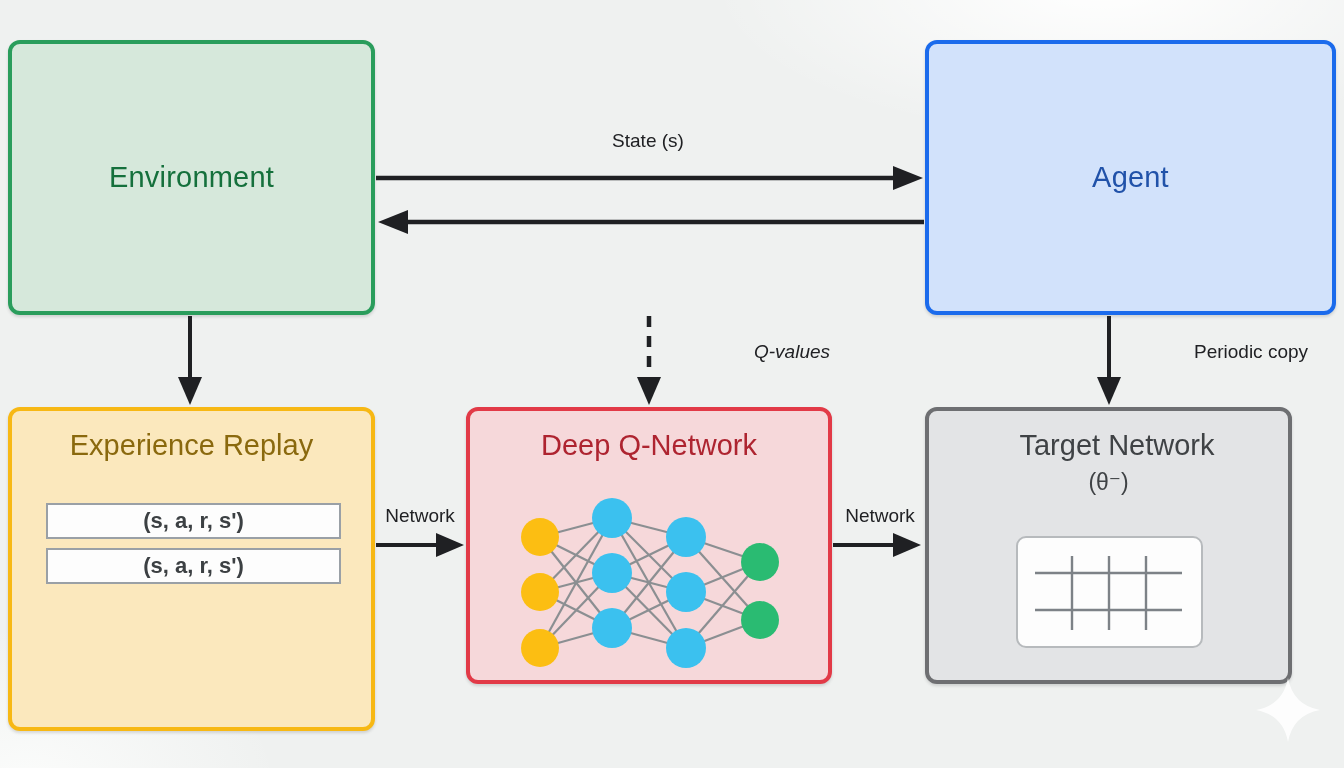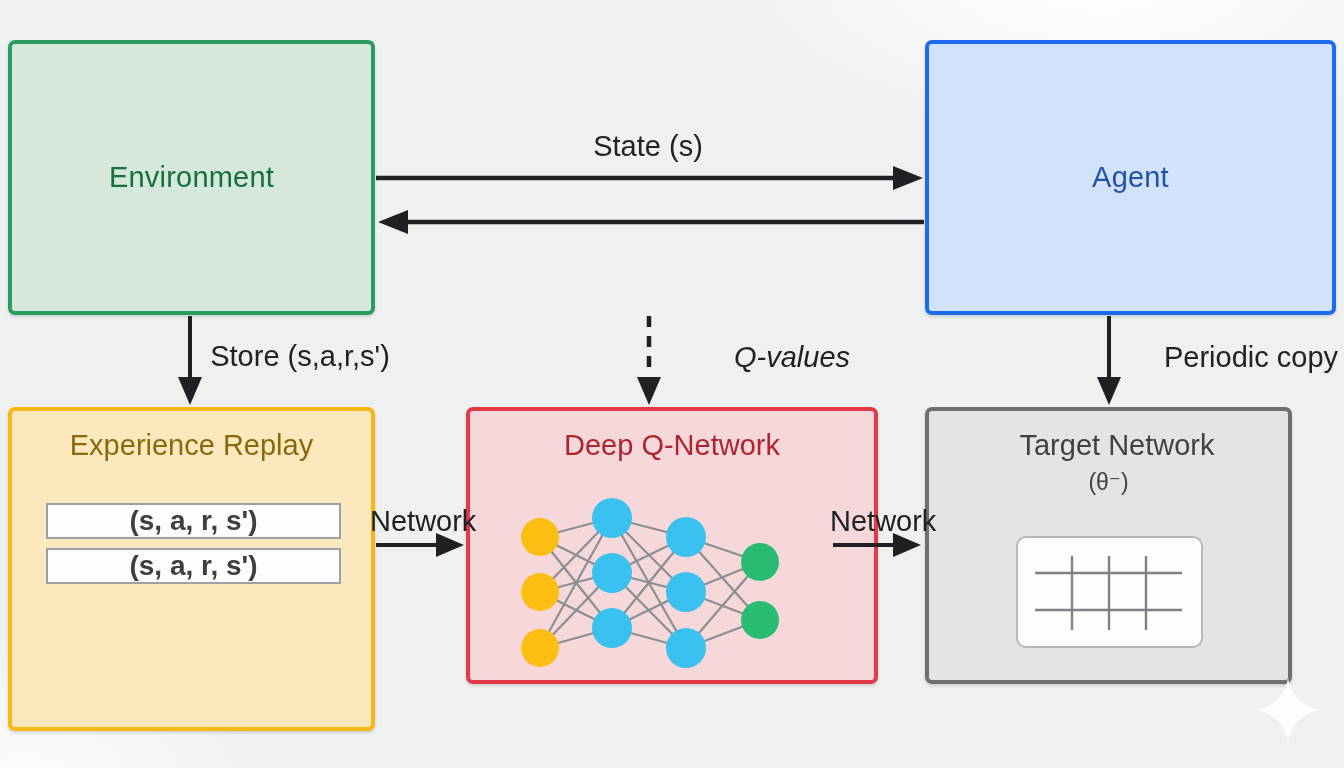--- a/index.html
+++ b/index.html
@@ -15,21 +15,21 @@
     width: 1344px;
     height: 768px;
     background:
       radial-gradient(ellipse 560px 220px at 82% -2%, #ffffff 0%, rgba(255,255,255,0) 70%),
       radial-gradient(ellipse 420px 260px at 2% 102%, #fbfcfb 0%, rgba(255,255,255,0) 60%),
       #eff1f0;
   }
   .box {
     position: absolute;
     box-sizing: border-box;
-    border-radius: 7px;
+    border-radius: 12px;
     box-shadow: 0 2px 3px rgba(60,64,67,0.18);
   }
   .box-centered {
     display: flex;
     align-items: center;
     justify-content: center;
   }
   .box-title {
     font-size: 29px;
     font-weight: 500;
@@ -57,21 +57,21 @@
     border: 4px solid #1b6bec;
   }
   #agent-box .box-title { color: #2152a9; }
   #replay-box {
     left: 8px; top: 407px; width: 367px; height: 324px;
     background: #fbe8bd;
     border: 4px solid #f7b814;
   }
   #replay-box .box-title-top { color: #8a690e; }
   #dqn-box {
-    left: 466px; top: 407px; width: 412px; height: 277px;
+    left: 466px; top: 407px; width: 366px; height: 277px;
     background: #f6d8da;
     border: 4px solid #e23a47;
   }
   #dqn-box .box-title-top { color: #ae2430; }
   #target-box {
     left: 925px; top: 407px; width: 367px; height: 277px;
     background: #e3e4e6;
     border: 4px solid #6e6f72;
   }
   #target-box .box-title-top { color: #3f4245; padding-left: 17px; }
@@ -87,29 +87,29 @@
     position: absolute;
     left: 34px;
     width: 295px;
     height: 36px;
     box-sizing: border-box;
     background: #fdfdfd;
     border: 2px solid #9aa0a6;
     display: flex;
     align-items: center;
     justify-content: center;
-    font-size: 28px;
+    font-size: 22px;
     font-weight: bold;
     color: #3c4043;
   }
   #replay-row-1 { top: 92px; }
   #replay-row-2 { top: 137px; }
   .edge-label {
     position: absolute;
-    font-size: 29px;
+    font-size: 19px;
     color: #202124;
     text-align: center;
     white-space: nowrap;
   }
   #label-state    { left: 548px; top: 130px; width: 200px; }
   #label-action   { left: 550px; top: 239px; width: 200px; }
   #label-store    { left: 200px; top: 340px; width: 200px; }
   #label-qvalues  { left: 692px; top: 341px; width: 200px; font-style: italic; }
   #label-periodic { left: 1151px; top: 341px; width: 200px; }
   #label-sample   { left: 370px; top: 505px; width: 100px; }
@@ -148,21 +148,20 @@
   <div class="box" id="dqn-box">
     <div class="box-title-top">Deep Q-Network</div>
   </div>
 
   <div class="box" id="target-box">
     <div class="box-title-top">Target Network</div>
     <div class="box-subtitle">(θ⁻)</div>
   </div>
 
   <div class="edge-label" id="label-state">State (s)</div>
-  <div class="edge-label" id="label-store">Store (s,a,r,s')</div>
   <div class="edge-label" id="label-qvalues">Q-values</div>
   <div class="edge-label" id="label-periodic">Periodic copy</div>
   <div class="edge-label" id="label-sample">Network</div>
   <div class="edge-label" id="label-update">Network</div>
 
   <svg id="overlay-svg" viewBox="0 0 1344 768" xmlns="http://www.w3.org/2000/svg">
 
     <g stroke="#1f2023" fill="#1f2023">
       <line x1="376" y1="178" x2="896" y2="178" stroke-width="4.5"></line>
       <polygon points="923,178 893,166 893,190" stroke="none"></polygon>

